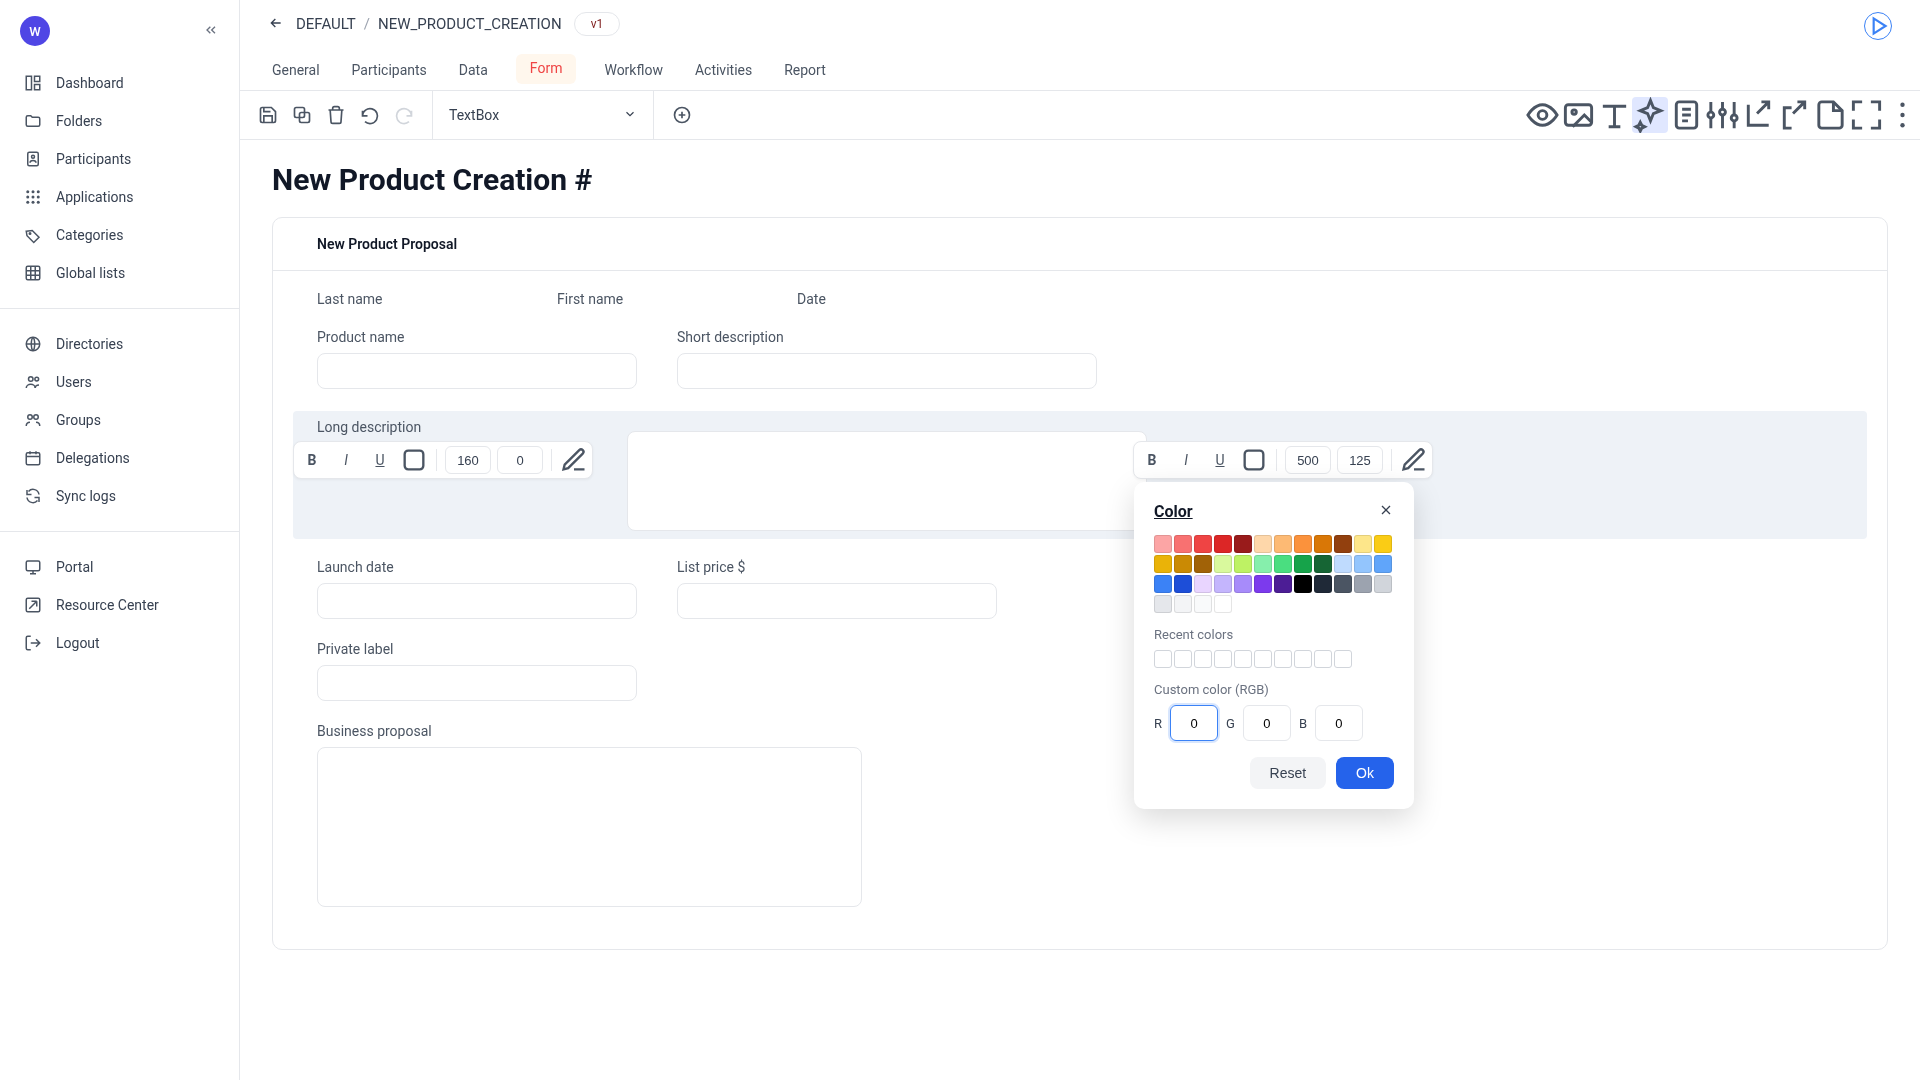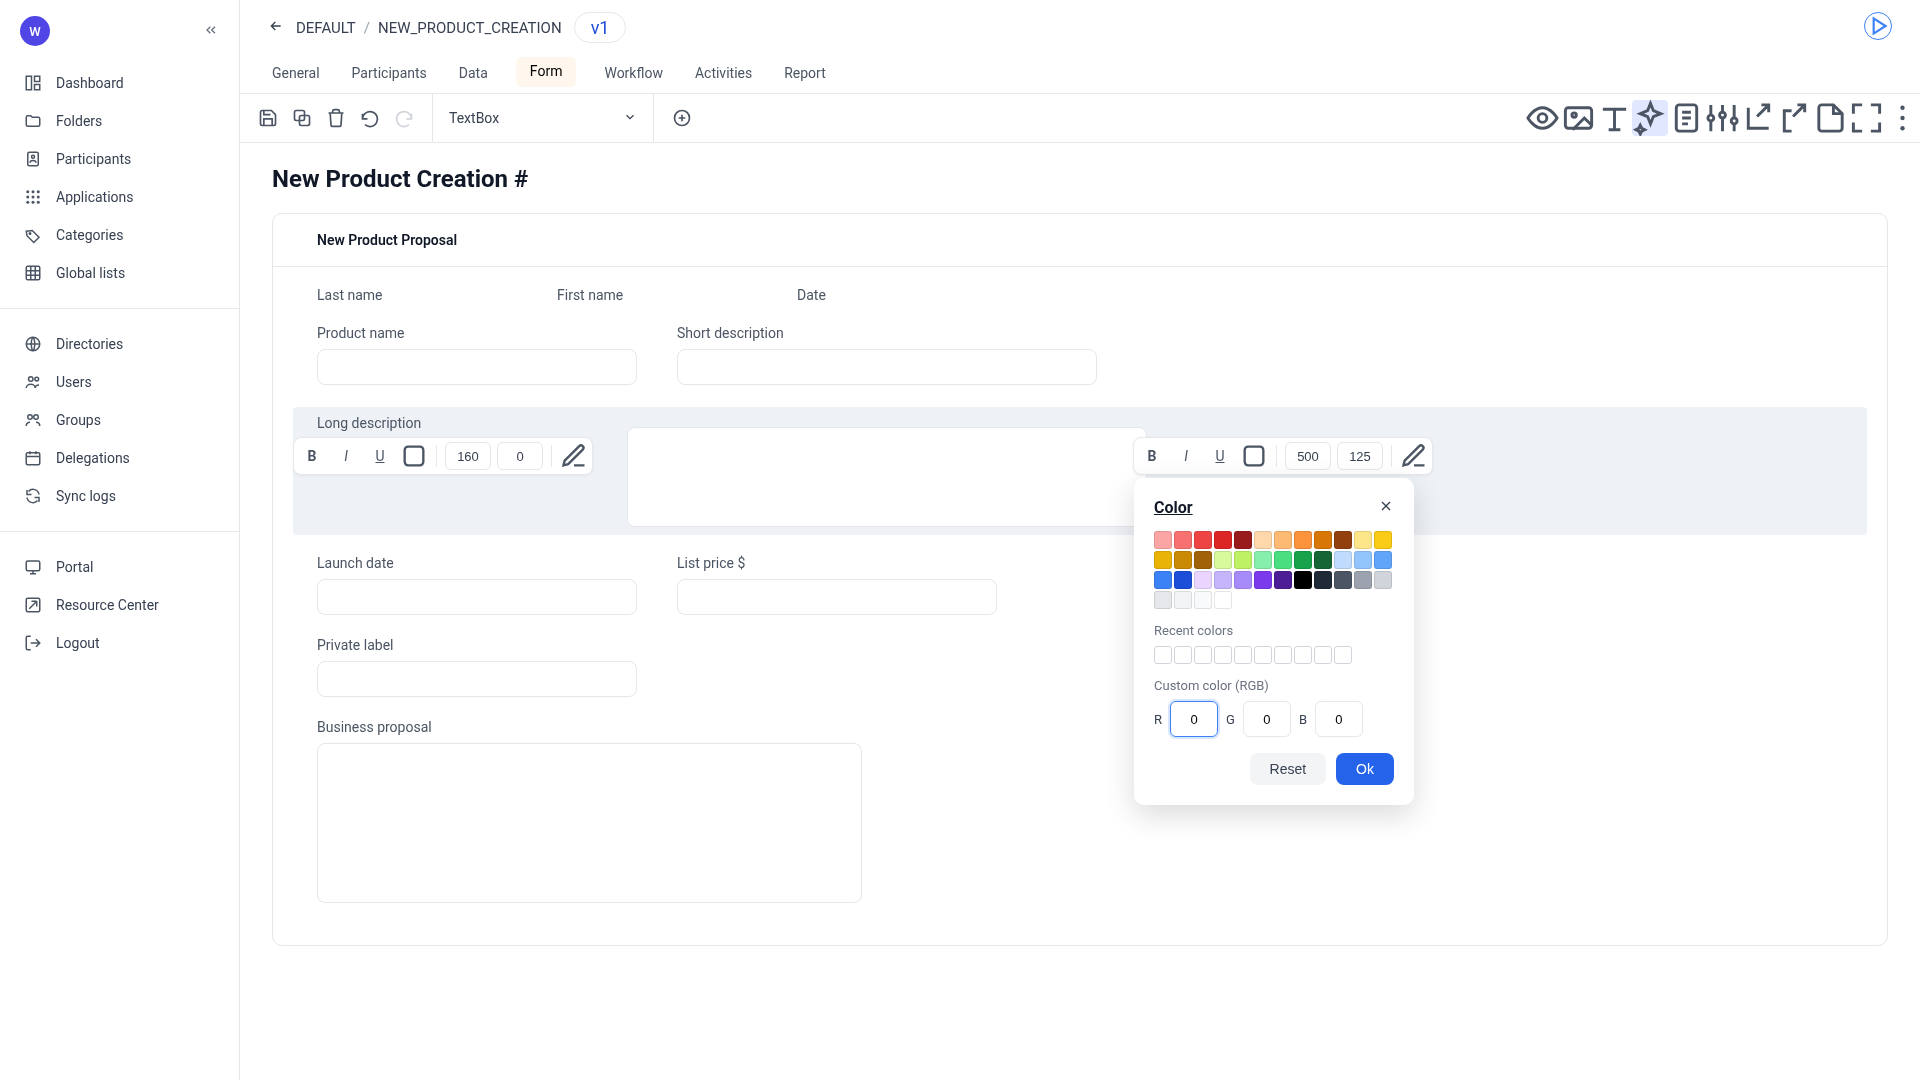--- a/index.html
+++ b/index.html
@@ -86,22 +86,22 @@
   align-items: center;
   gap: 8px;
   color: #374151;
   font-size: 15px;
 }
 .breadcrumb .sep { color: #9ca3af; }
 .version-badge {
   border: 1px solid #e5e7eb;
   border-radius: 999px;
   padding: 4px 16px;
-  font-size: 18px;
-  color: #1d4ed8;
+  font-size: 12px;
+  color: #7f1d1d;
 }
 .play-btn {
   margin-left: auto;
   width: 28px; height: 28px;
   border: 1.5px solid #3b82f6;
   border-radius: 50%;
   display: flex; align-items: center; justify-content: center;
   color: #3b82f6;
   cursor: pointer;
 }
@@ -115,21 +115,21 @@
   gap: 24px;
   margin-top: 14px;
   padding-bottom: 0;
 }
 .tab {
   padding: 8px 4px 12px 4px;
   color: #4b5563;
   cursor: pointer;
 }
 .tab.active {
-  color: #000000;
+  color: #ef4444;
   background: #fff7ed;
   border-radius: 6px;
   padding: 6px 14px;
   margin-bottom: 6px;
 }
 
 
 .toolbar {
   border-top: 1px solid #e5e7eb;
   border-bottom: 1px solid #e5e7eb;
@@ -185,21 +185,21 @@
 }
 
 
 .canvas {
   flex: 1;
   padding: 22px 32px;
   overflow: auto;
   position: relative;
 }
 .form-title {
-  font-size: 24px;
+  font-size: 30px;
   font-weight: 700;
   color: #111827;
   margin-bottom: 20px;
 }
 .form-card {
   border: 1px solid #e5e7eb;
   border-radius: 10px;
   overflow: visible;
   background: #fff;
 }

